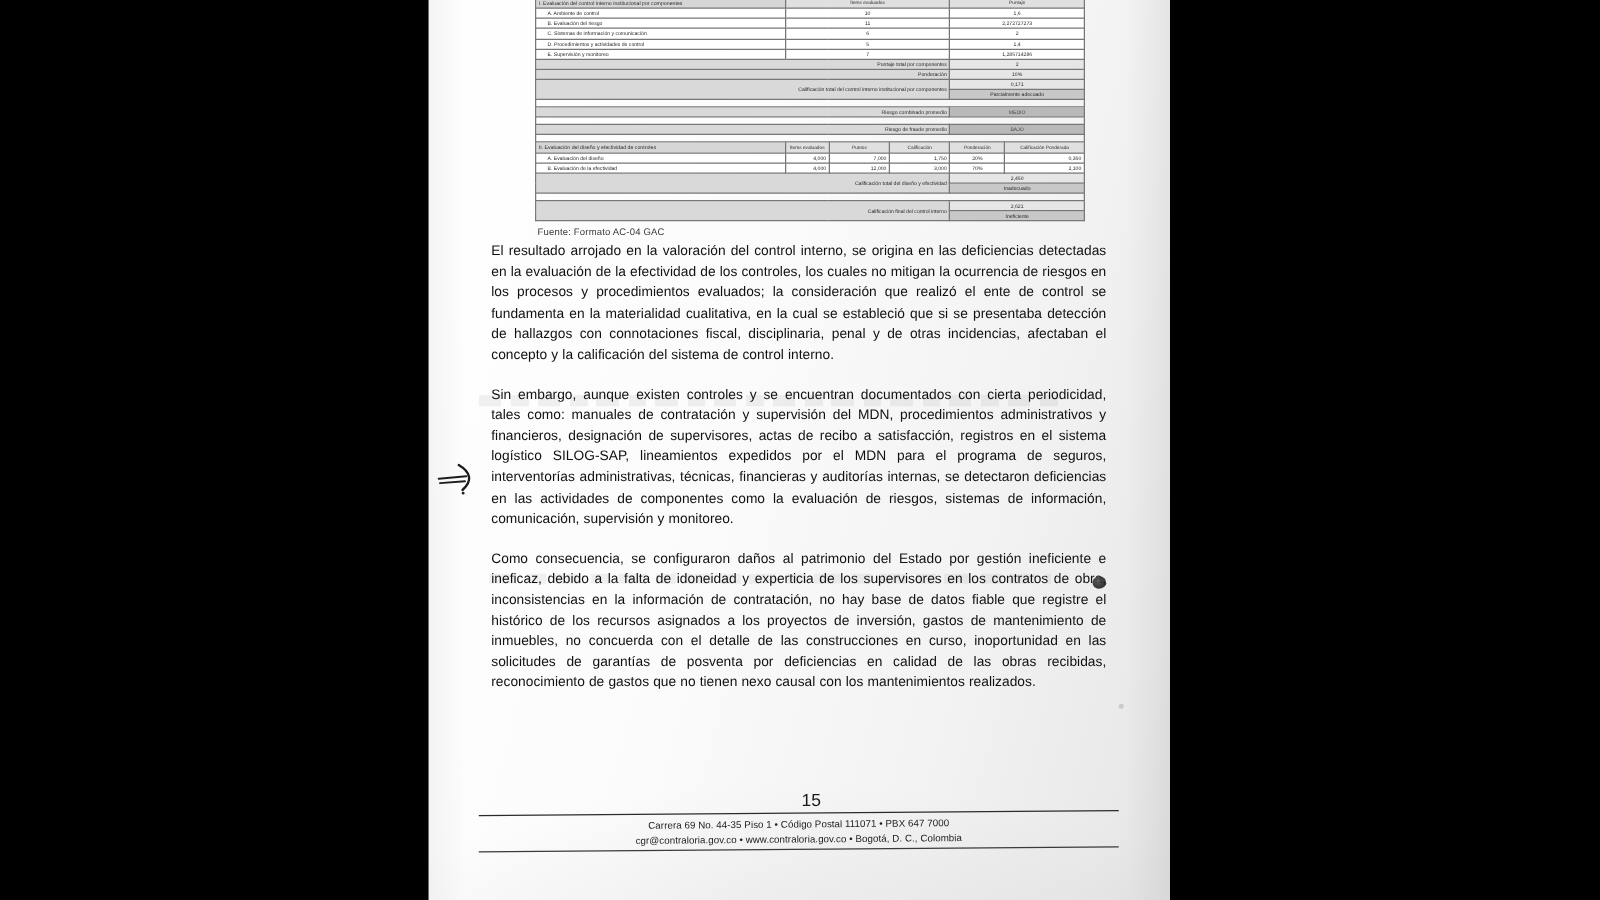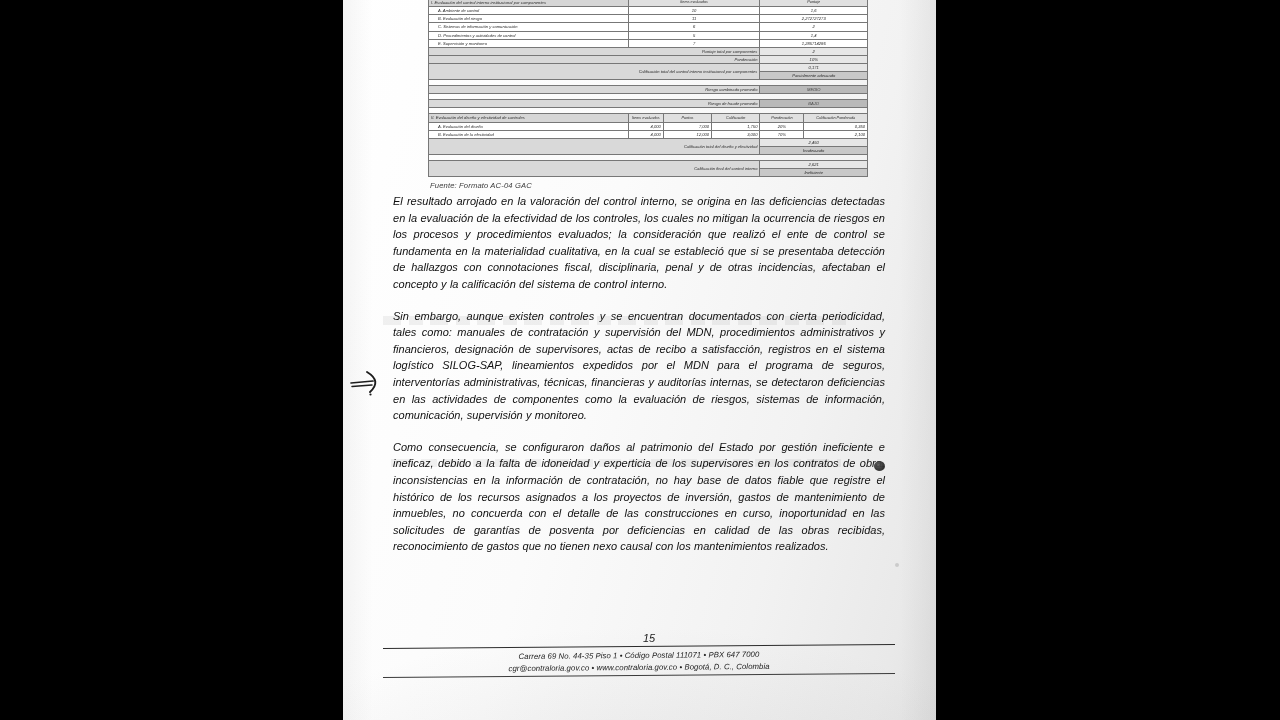--- a/index.html
+++ b/index.html
@@ -10,21 +10,20 @@
     height: 720px;
     overflow: hidden;
     font-family: "Liberation Sans", sans-serif;
   }
 
   #viewport {
     position: relative;
     width: 1280px;
     height: 720px;
     background: #000000;
-    font-style: italic;
   }
 
   
   #page {
     position: absolute;
     left: 343px;
     top: 0px;
     width: 593px;
     height: 720px;
     background: #fdfdfd;
@@ -144,21 +143,21 @@
   
   #footer {
     position: absolute;
     left: 40px;
     top: 632px;
     width: 512px;
     z-index: 3;
     text-align: center;
   }
   .page-number {
-    font-size: 11px;
+    font-size: 14px;
     color: #1a1a1a;
     margin-bottom: 1px;
     transform: translateX(10px);
   }
   .rule {
     height: 1.3px;
     background: #2b2b2b;
     margin: 2px 0 3px 0;
     transform: rotate(-0.45deg);
   }

